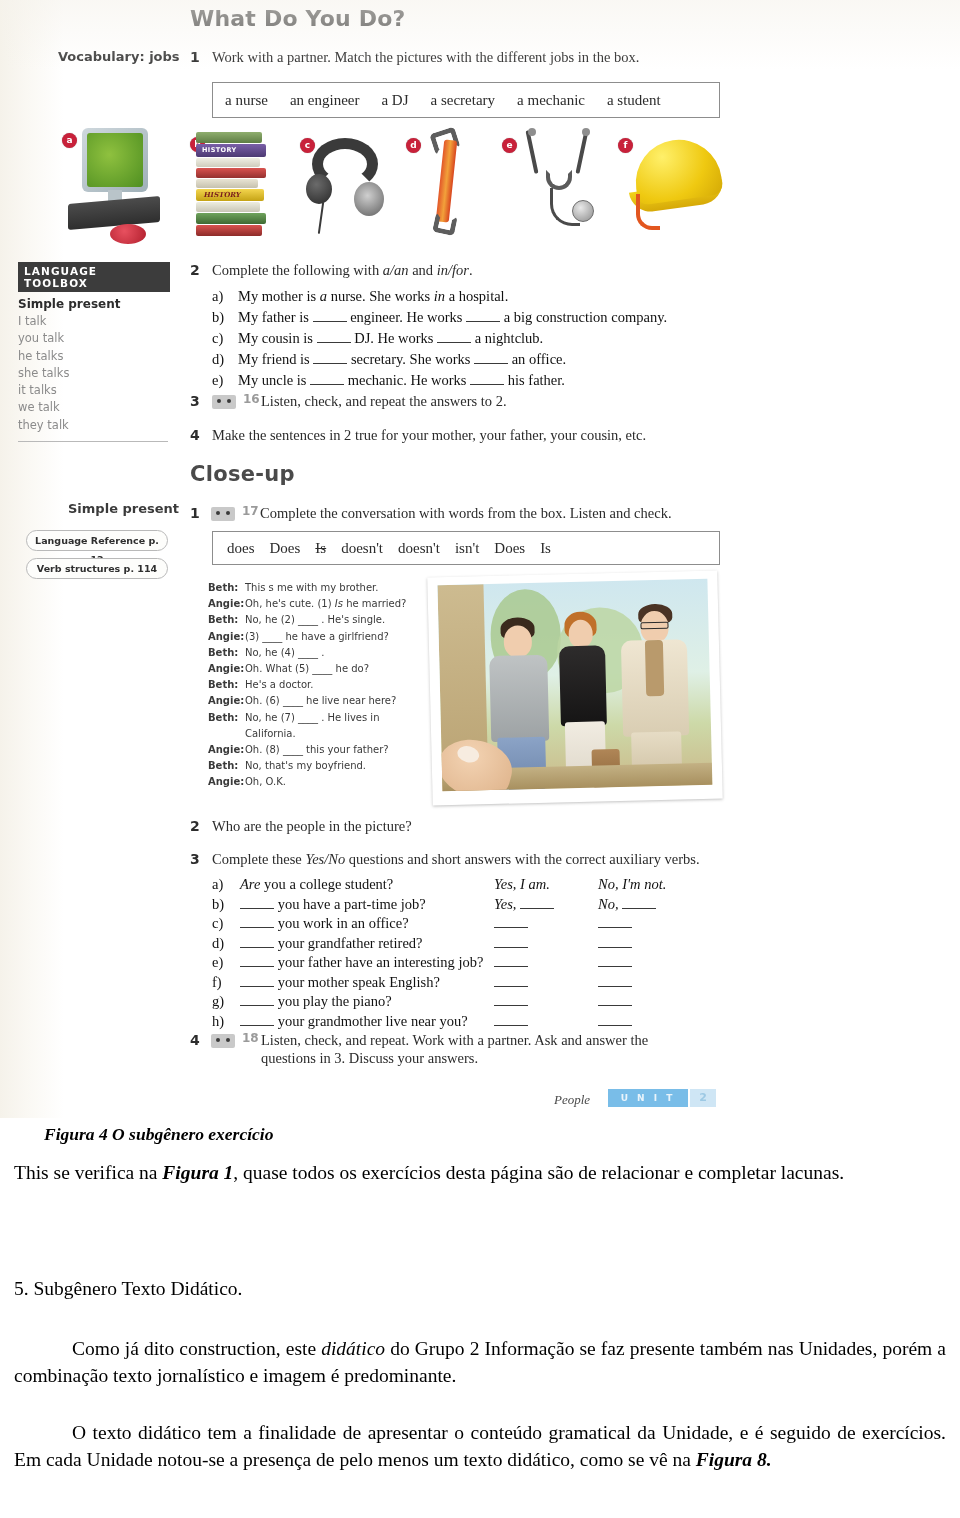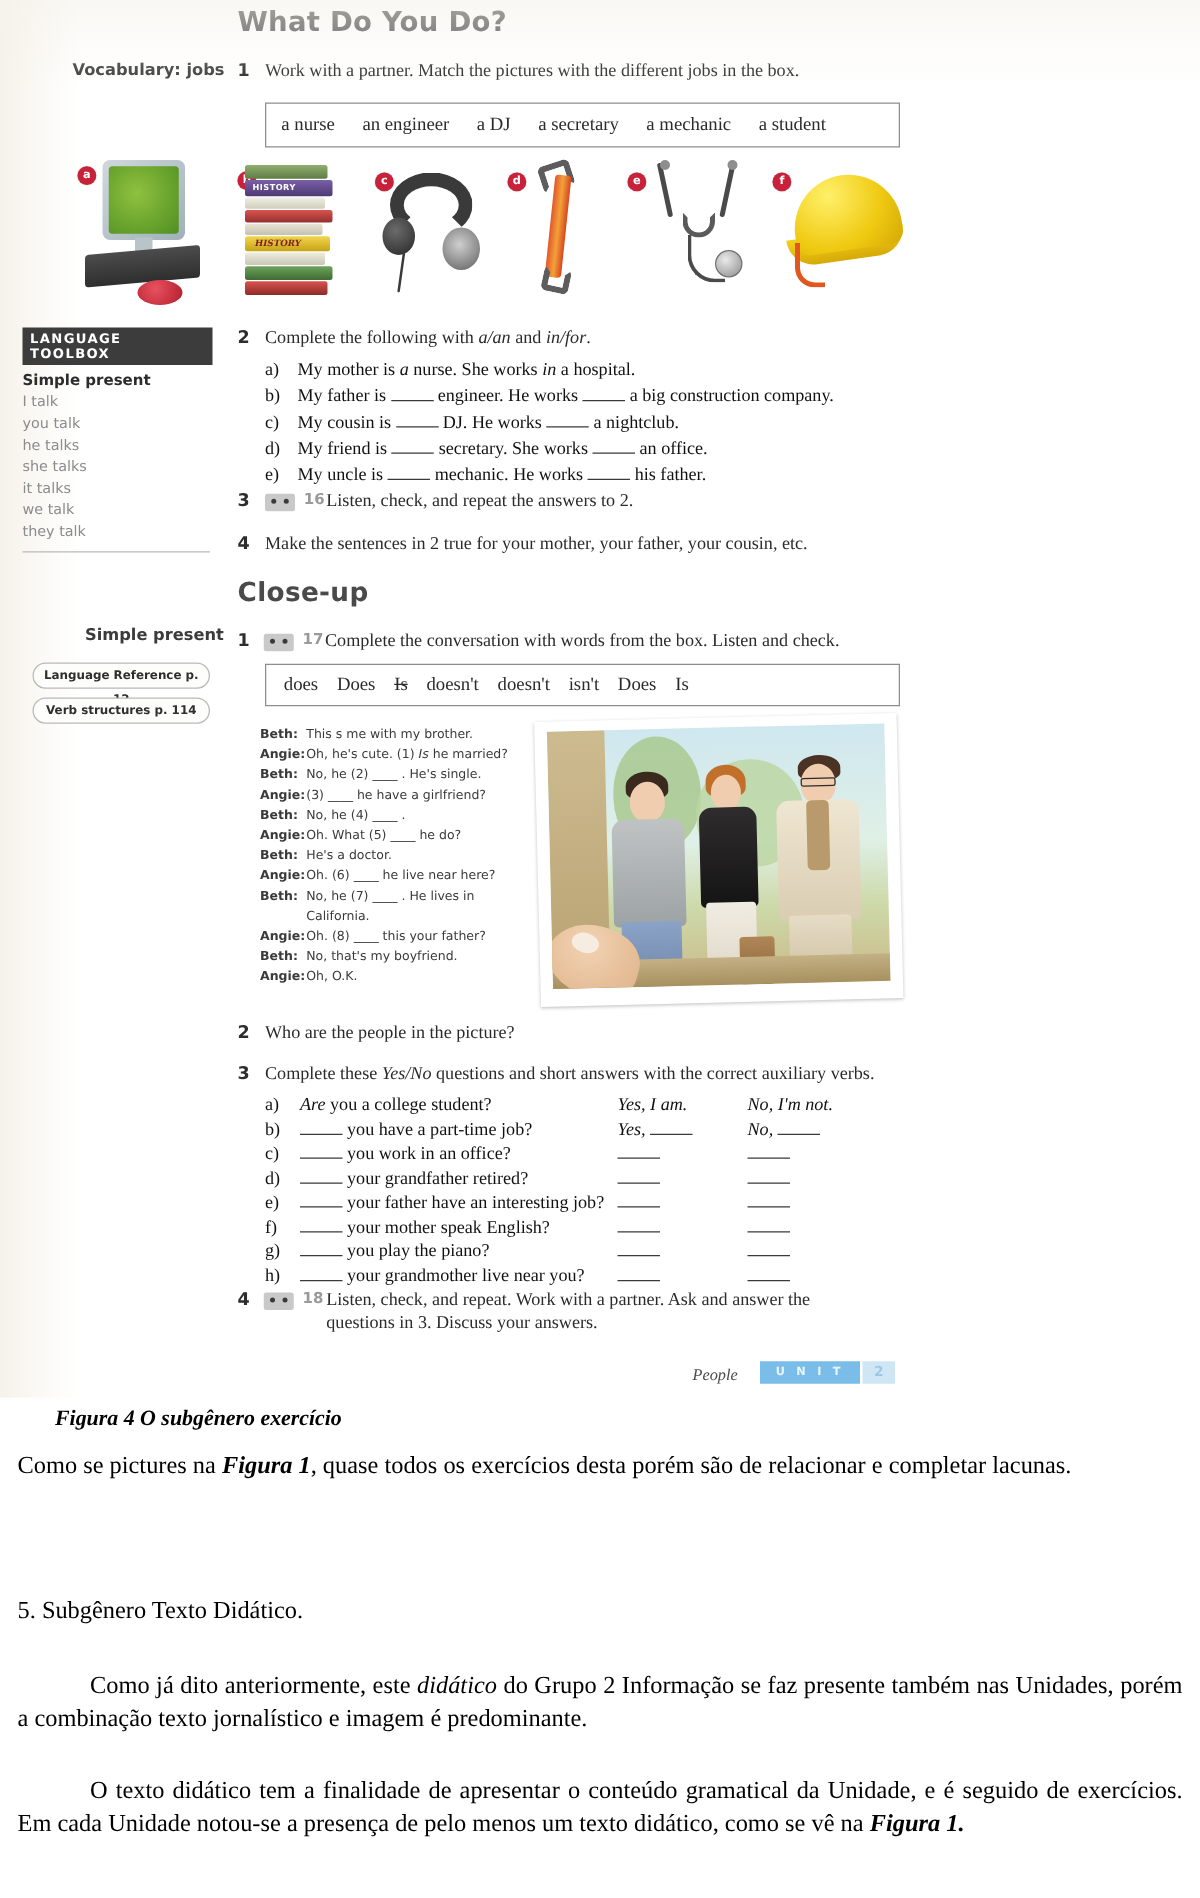--- a/index.html
+++ b/index.html
@@ -501,26 +501,26 @@
     <div class="extext wrap" style="left:261px;top:1031px;width:420px;">Listen, check, and repeat. Work with a partner. Ask and answer the questions in 3. Discuss your answers.</div>
 
     <div class="footer-people">People</div>
     <div class="footer-unit">U N I T</div>
     <div class="footer-unitnum">2</div>
   </div>
 
   <div class="figcap">Figura 4 O subgênero exercício</div>
 
   <div class="ptext" id="para-1">
-    <span>Como se pictures na </span><span class="bi">Figura 1</span><span>, quase todos os exercícios desta porém são de relacionar e completar lacunas.</span>
+    <span>This se verifica na </span><span class="bi">Figura 1</span><span>, quase todos os exercícios desta página são de relacionar e completar lacunas.</span>
   </div>
 
   <div class="ptext" id="para-2">5. Subgênero Texto Didático.</div>
 
   <div class="ptext" id="para-3">
-    <span>Como já dito anteriormente, este </span><span class="i">didático</span><span> do Grupo 2 Informação se faz presente também nas Unidades, porém a combinação texto jornalístico e imagem é predominante.</span>
+    <span>Como já dito construction, este </span><span class="i">didático</span><span> do Grupo 2 Informação se faz presente também nas Unidades, porém a combinação texto jornalístico e imagem é predominante.</span>
   </div>
 
   <div class="ptext" id="para-4">
-    <span>O texto didático tem a finalidade de apresentar o conteúdo gramatical da Unidade, e é seguido de exercícios. Em cada Unidade notou-se a presença de pelo menos um texto didático, como se vê na </span><span class="bi">Figura 1.</span>
+    <span>O texto didático tem a finalidade de apresentar o conteúdo gramatical da Unidade, e é seguido de exercícios. Em cada Unidade notou-se a presença de pelo menos um texto didático, como se vê na </span><span class="bi">Figura 8.</span>
   </div>
 
 </div>
 
 </body></html>

